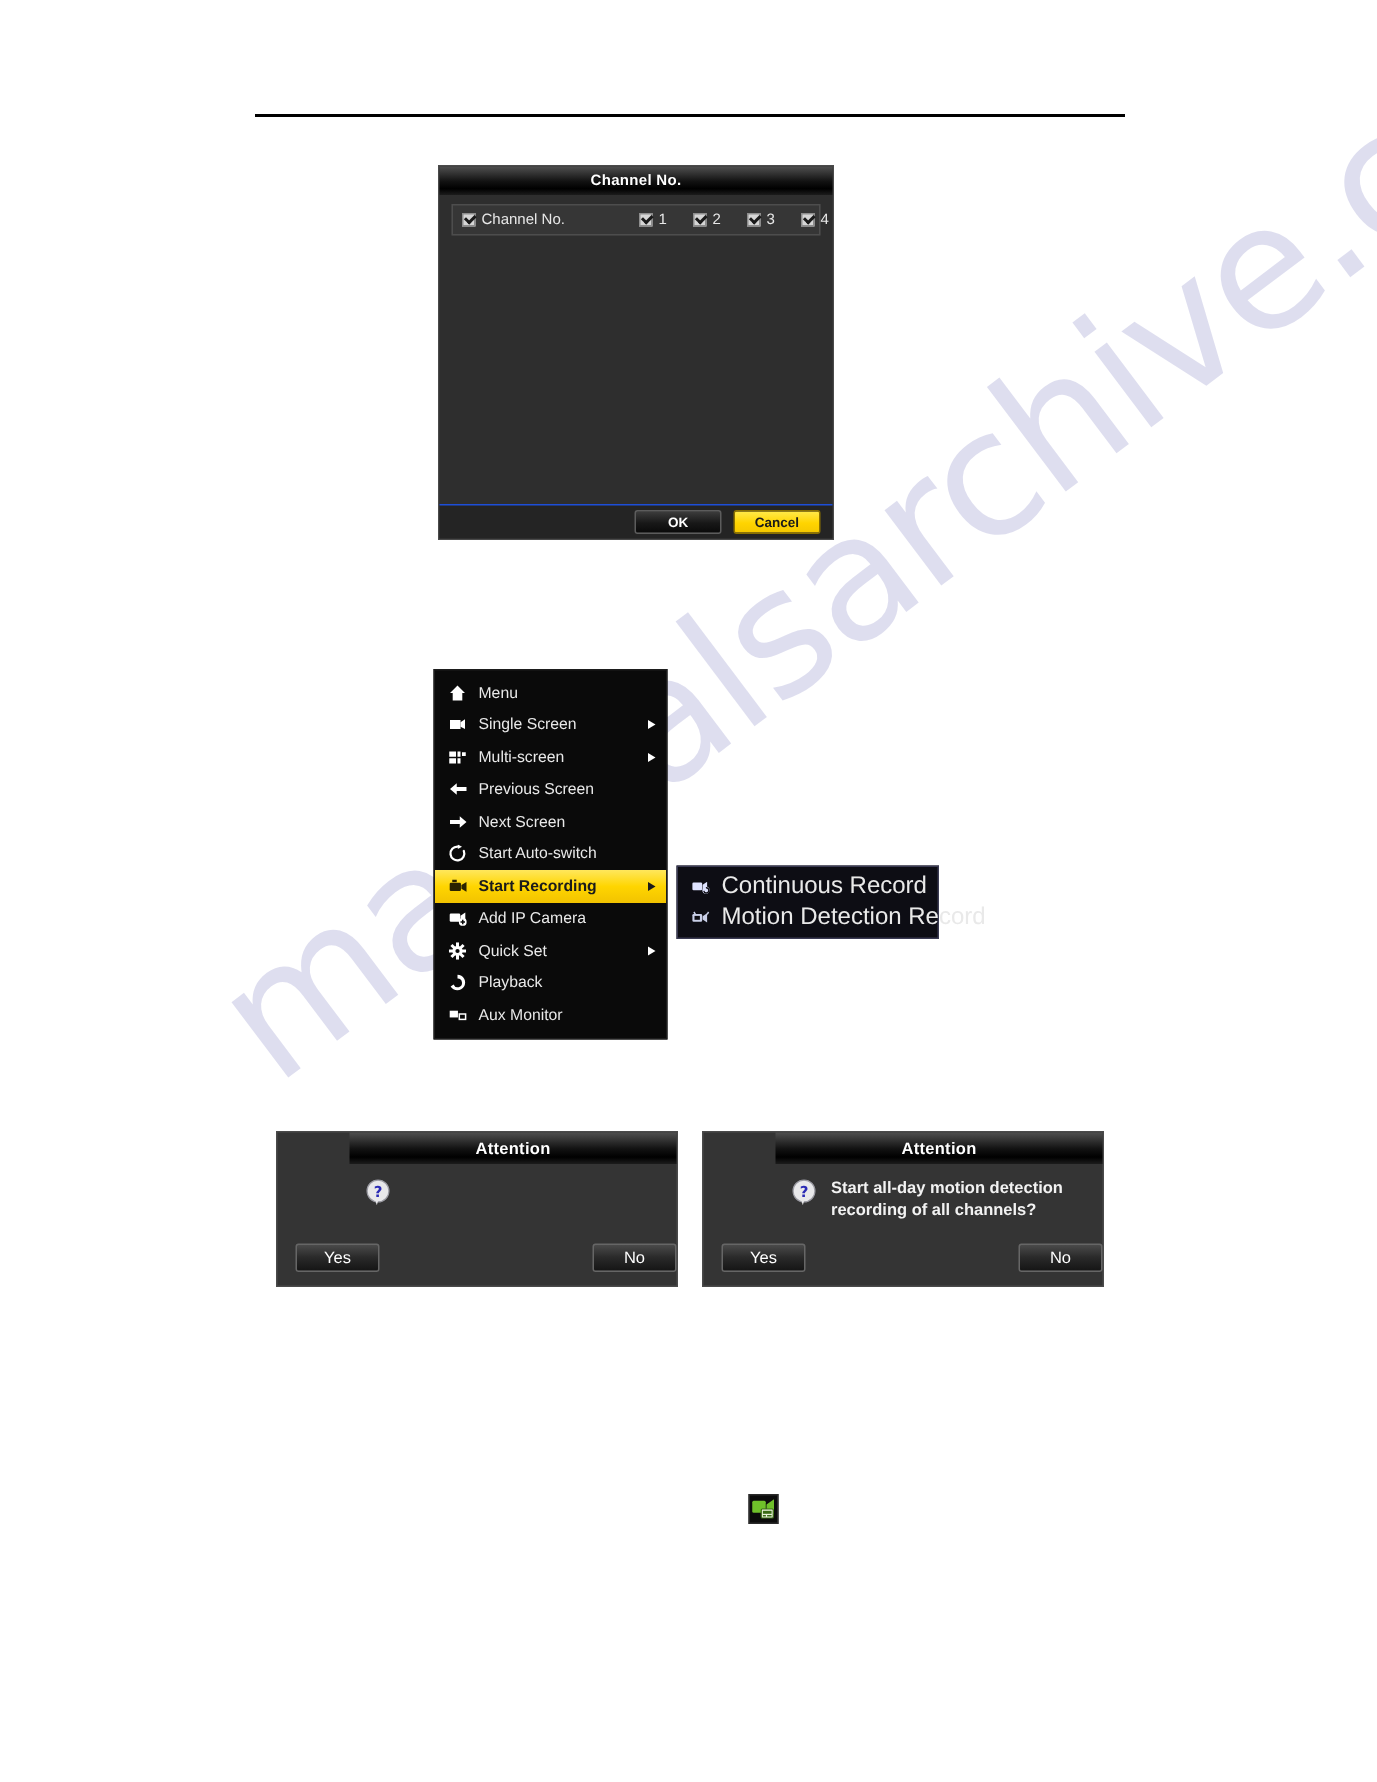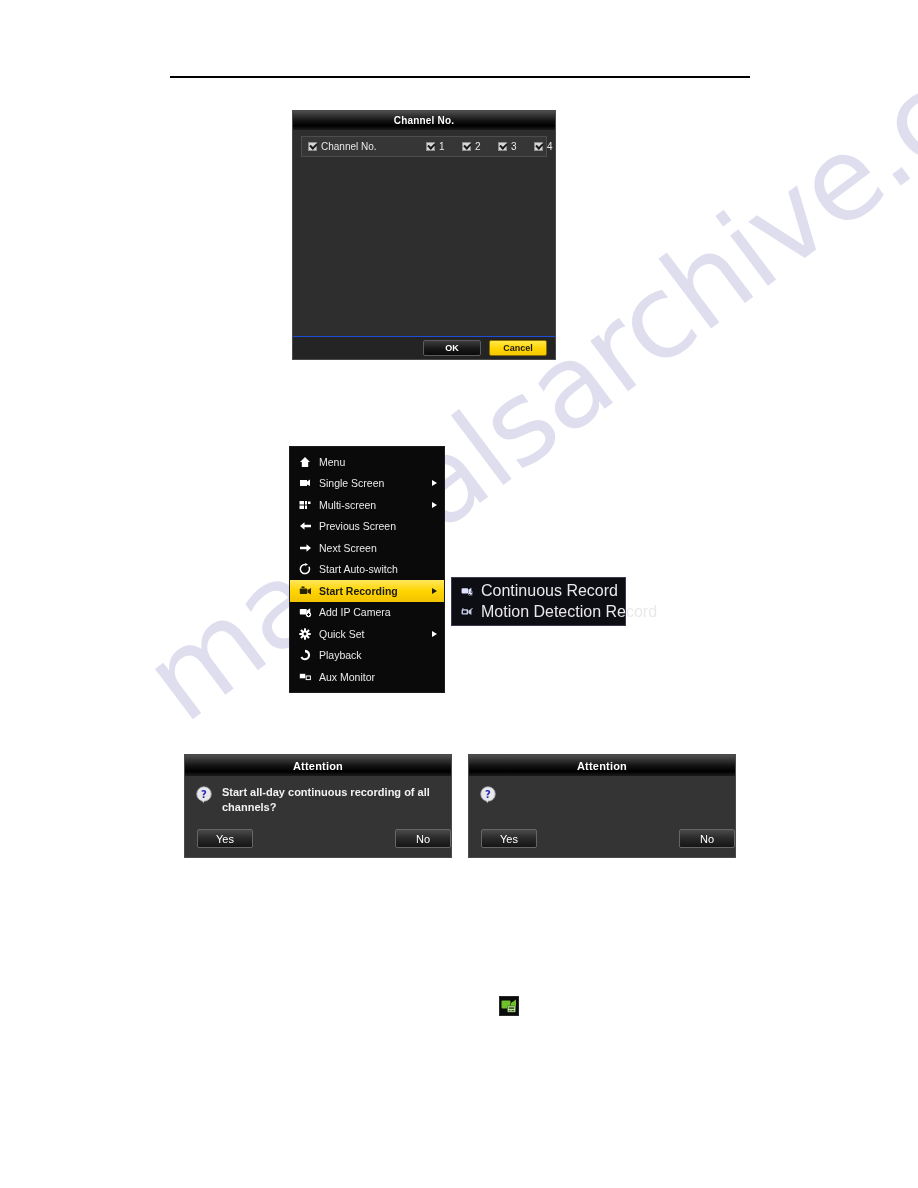--- a/index.html
+++ b/index.html
@@ -222,20 +222,21 @@
   }
   #submenu .menu-item { height: 20.5px; font-size: 16px; }
 
   
   .attention-dialog {
     position: absolute;
     background: #343434;
     border: 1px solid #4a4a4a;
     box-sizing: border-box;
     z-index: 10;
+    padding-left: 48px;
   }
   #attention-continuous { left: 184px; top: 754px; width: 268px; height: 104px; }
   #attention-motion     { left: 468px; top: 754px; width: 268px; height: 104px; }
   .attention-dialog .dlg-titlebar { height: 21px; font-size: 11px; }
   .att-body {
     padding: 9px 10px 0 10px;
     display: flex;
     align-items: flex-start;
     box-sizing: border-box;
   }
@@ -484,38 +485,38 @@
 <div class="attention-dialog" id="attention-continuous">
   <div class="dlg-titlebar">Attention</div>
   <div class="att-body">
     <span class="q-icon">
       <svg width="19" height="19" viewBox="0 0 19 19">
         <circle cx="9" cy="8" r="7.3" fill="#e8e8ea" stroke="#9a9aa2" stroke-width="0.8"></circle>
         <path d="M7 13.5 L9.5 13 L8.2 17.5 Z" fill="#e8e8ea"></path>
         <text x="9" y="11.8" font-family="DejaVu Sans, sans-serif" font-size="10" font-weight="bold" fill="#2b2bb5" text-anchor="middle">?</text>
       </svg>
     </span>
-    <span class="att-msg">Start all-day continuous recording of all channels?</span>
   </div>
   <div class="att-buttons">
     <div class="btn-att">Yes</div>
     <div class="btn-att">No</div>
   </div>
 </div>
 
 <div class="attention-dialog" id="attention-motion">
   <div class="dlg-titlebar">Attention</div>
   <div class="att-body">
     <span class="q-icon">
       <svg width="19" height="19" viewBox="0 0 19 19">
         <circle cx="9" cy="8" r="7.3" fill="#e8e8ea" stroke="#9a9aa2" stroke-width="0.8"></circle>
         <path d="M7 13.5 L9.5 13 L8.2 17.5 Z" fill="#e8e8ea"></path>
         <text x="9" y="11.8" font-family="DejaVu Sans, sans-serif" font-size="10" font-weight="bold" fill="#2b2bb5" text-anchor="middle">?</text>
       </svg>
     </span>
+    <span class="att-msg">Start all-day motion detection recording of all channels?</span>
   </div>
   <div class="att-buttons">
     <div class="btn-att">Yes</div>
     <div class="btn-att">No</div>
   </div>
 </div>
 
 <div id="record-icon">
   <svg width="16" height="16" viewBox="0 0 16 16">
     <rect x="0.5" y="2.5" width="9" height="8" rx="1" fill="#6fc02a"></rect>

